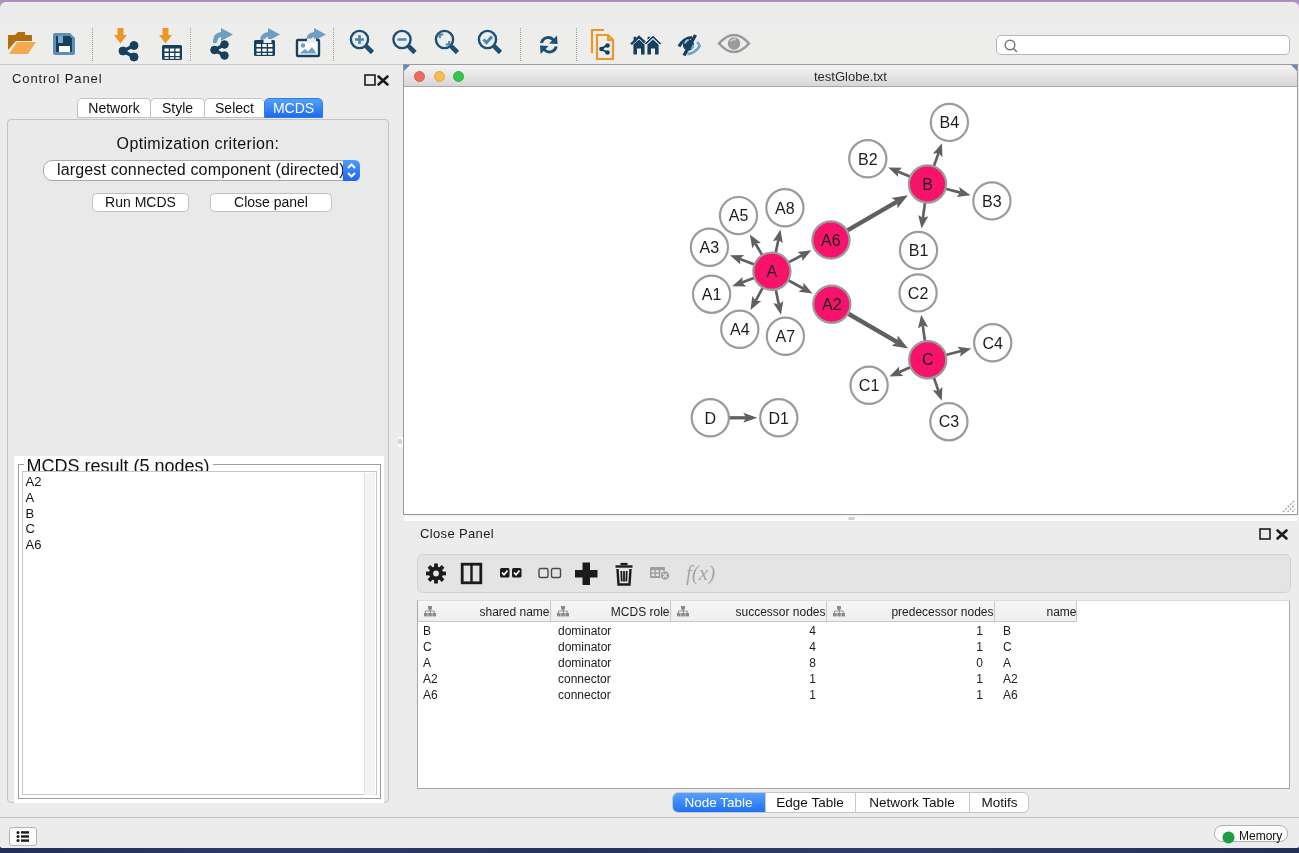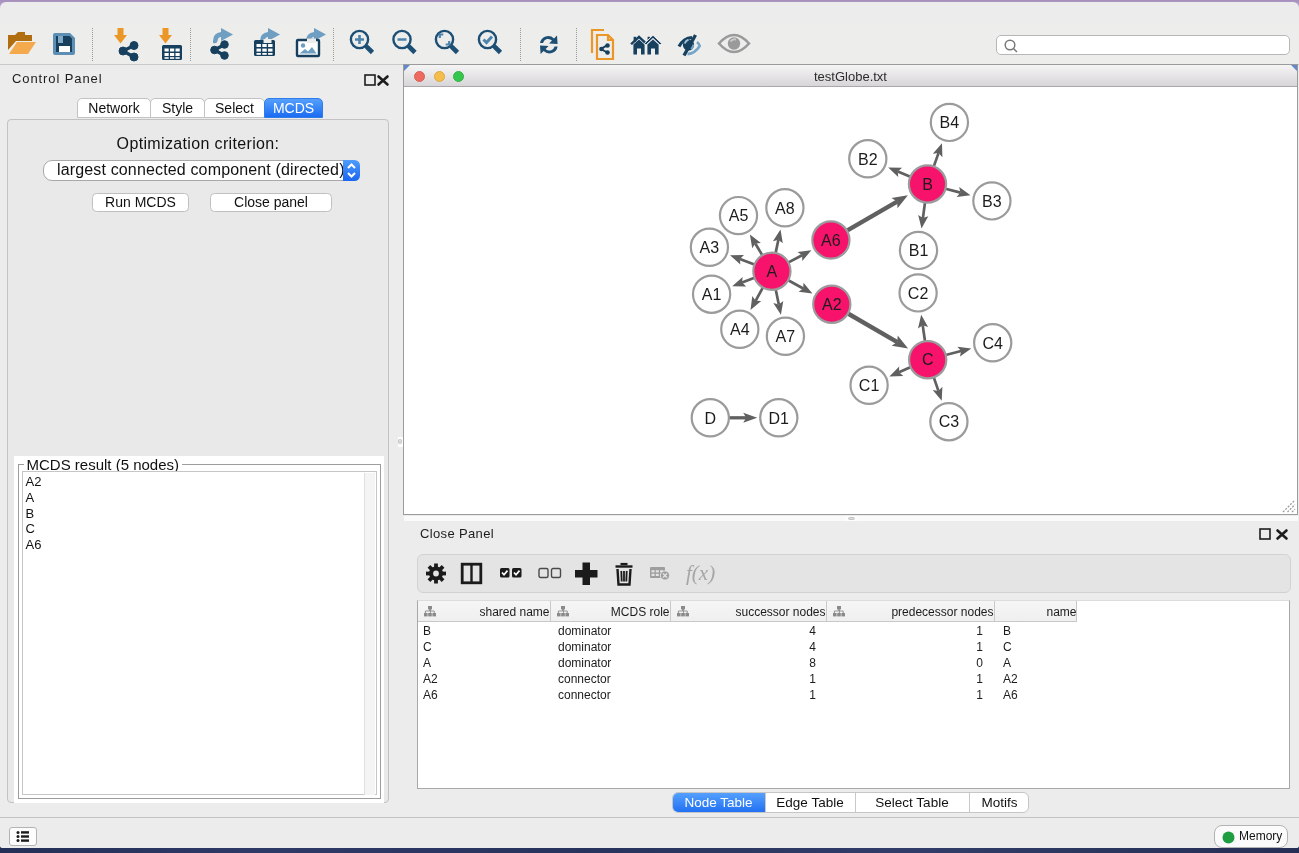--- a/index.html
+++ b/index.html
@@ -30,21 +30,21 @@
 .tabsel { background:linear-gradient(#55a0fd,#1b6cf2); color:#fff; border-color:#2f7de8; }
 #optlabel { position:absolute; left:0; top:70px; width:396px; text-align:center; font-size:16px; letter-spacing:0.35px; color:#111; }
 #combo { position:absolute; left:43px; top:94.5px; width:317px; height:21px; background:#fff;
   border:1px solid #a9a9a9; border-radius:9px; font-size:16px; letter-spacing:0.15px; color:#111; line-height:18px; padding-left:13px; }
 #spinner { position:absolute; right:-1px; top:-1px; width:17px; height:21px; border-radius:0 5.5px 5.5px 0;
   background:linear-gradient(#4d9cfd,#1b66ee); }
 .btn { position:absolute; top:128px; height:19px; background:#fff; border:1px solid #c0c0c0; border-radius:4.5px;
   font-size:14px; color:#111; text-align:center; line-height:16px; }
 #whitepanel { position:absolute; left:14px; top:391px; width:370px; height:347px; background:#fff; }
 #fieldset { position:absolute; left:17.5px; top:399px; width:363px; height:335px; border:1px solid #9d9d9d; }
-#fslegend { position:absolute; left:5px; top:-9px; background:#fff; padding:0 3px; font-size:15px; color:#111; }
+#fslegend { position:absolute; left:5px; top:-9px; background:#fff; padding:0 3px; font-size:18px; color:#111; }
 #mcdslist { position:absolute; left:3px; top:6px; width:355px; height:324px; background:#fff; border:1px solid #c6c6c6;
   font-size:13px; color:#111; line-height:15.8px; padding:2px 0 0 3px; }
 #mcdssb { position:absolute; right:1px; top:1px; width:11px; height:322px; background:#f4f4f4; border-left:1px solid #e0e0e0; }
 
 #desk { position:absolute; left:396px; top:63px; width:903px; height:752px; background:#ececec; }
 #iwin { position:absolute; left:403px; top:62px; width:895px; height:451px; background:#fff;
   border:1px solid #9b9b9b; }
 #ititle { position:absolute; left:0; top:0; width:893px; height:22px;
   background:linear-gradient(#f6f5f6,#d7d5d7); border-bottom:1px solid #aaa8aa; }
 #ititle .dot { top:6px; width:11px; height:11px; }
@@ -60,21 +60,21 @@
 .hlab { position:absolute; width:100%; text-align:right; top:4px; font-size:12px; color:#1c1c1c; }
 .trow { position:absolute; font-size:12px; color:#1c1c1c; height:16px; line-height:16px; }
 
 #btabs { position:absolute; left:275.5px; top:270.5px; width:357px; height:21px; background:#fff;
   border:1px solid #c6c6c6; border-radius:6px; overflow:hidden; }
 .btab { position:absolute; top:0; height:21px; font-size:13.5px; color:#111; text-align:center; line-height:20px;
   border-right:1px solid #c9c9c9; }
 
 #statusbar { position:absolute; left:0; top:815px; width:1299px; height:33px; background:#ececec; border-top:1px solid #c2c2c2; }
 #listbtn { position:absolute; left:9px; top:9px; width:28px; height:19px; background:#fcfcfc; border:1px solid #b3b3b3; border-radius:3px; }
-#membtn { position:absolute; left:1214px; top:7px; width:74px; height:23px; background:#fbfbfb; border:1px solid #b3b3b3; border-radius:8px; font-size:12px; color:#111; }
+#membtn { position:absolute; left:1214px; top:7px; width:74px; height:17px; background:#fbfbfb; border:1px solid #b3b3b3; border-radius:8px; font-size:12px; color:#111; }
 </style>
 </head>
 <body>
 <div id="topstrip"></div>
 <div id="botstrip"></div>
 <div id="win">
 <div id="toolbar">
   <div class="tsep" style="left:92px"></div>
   <div class="tsep" style="left:190px"></div>
   <div class="tsep" style="left:333px"></div>
@@ -530,21 +530,21 @@
 <div class="trow" style="left:585px;top:69.5px;width:80px">A2</div>
 <div class="trow" style="left:5px;top:85.5px;width:100px">A6</div>
 <div class="trow" style="left:140px;top:85.5px;width:100px">connector</div>
 <div class="trow" style="left:298px;top:85.5px;width:100px;text-align:right">1</div>
 <div class="trow" style="left:465px;top:85.5px;width:100px;text-align:right">1</div>
 <div class="trow" style="left:585px;top:85.5px;width:80px">A6</div>
   </div>
   <div id="btabs">
     <div class="btab" style="left:0;width:93px;background:linear-gradient(#55a0fd,#1b6cf2);color:#fff;">Node Table</div>
     <div class="btab" style="left:93px;width:90px;">Edge Table</div>
-    <div class="btab" style="left:183px;width:114px;">Select Table</div>
+    <div class="btab" style="left:183px;width:114px;">Network Table</div>
     <div class="btab" style="left:297px;width:60px;border-right:none;">Motifs</div>
   </div>
 </div>
 <div id="statusbar">
   <div id="listbtn">
     <svg width="26" height="17" viewBox="0 0 26 17">
       <g fill="#1b1b1b">
         <circle cx="8" cy="4.4" r="1.5"></circle>
             <rect x="11" y="3.2" width="8" height="2.4"></rect>
         <circle cx="8" cy="8.5" r="1.5"></circle>

